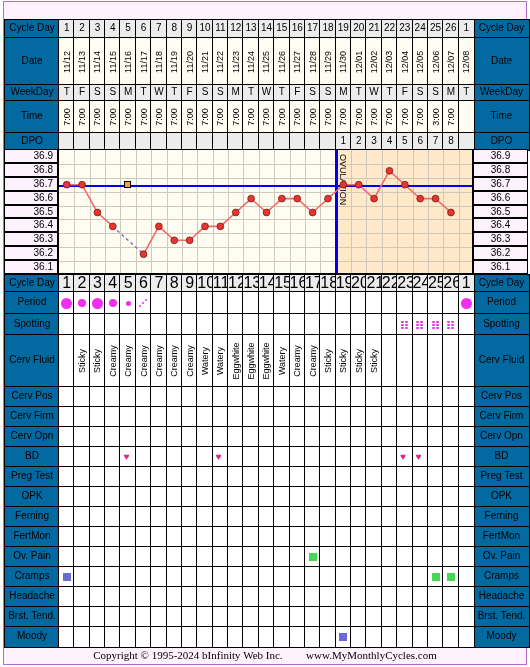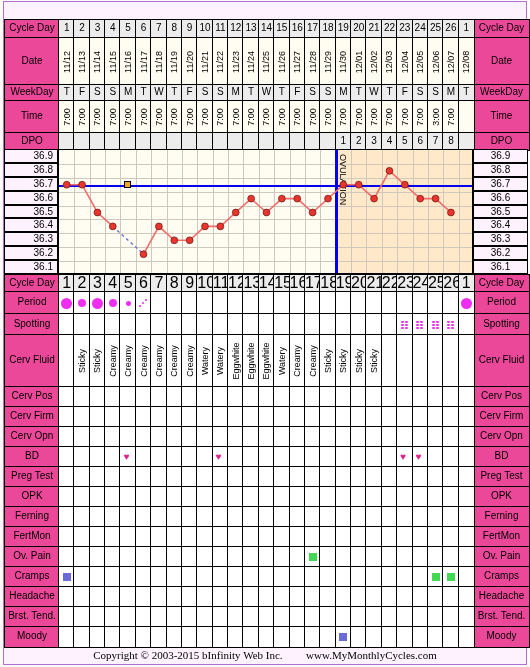--- a/index.html
+++ b/index.html
@@ -29,21 +29,21 @@
   .title{
     position:absolute;
     left:0; top:0; width:100%;
     text-align:center;
     font-size:11px;
     color:#000;
     line-height:16px;
     height:16px;
   }
   .rowlabel{
-    background:#ec4899;
+    background:#0369a1;
     text-align:center;
     font-size:10px;
     color:#000;
     border:1px solid #000;
     white-space:nowrap;
     overflow:hidden;
   }
   .hdrcell{
     background:#ececec;
     text-align:center;
@@ -1111,19 +1111,19 @@
         <div class="cell" style="position:absolute;left:361.4px;top:624px;width:15.37px;height:20px;background:#fff;"></div>
         <div class="cell" style="position:absolute;left:376.77px;top:624px;width:15.37px;height:20px;background:#fff;"></div>
         <div class="cell" style="position:absolute;left:392.14px;top:624px;width:15.37px;height:20px;background:#fff;"></div>
         <div class="cell" style="position:absolute;left:407.51px;top:624px;width:15.37px;height:20px;background:#fff;"></div>
         <div class="cell" style="position:absolute;left:422.88px;top:624px;width:15.37px;height:20px;background:#fff;"></div>
         <div class="cell" style="position:absolute;left:438.25px;top:624px;width:15.37px;height:20px;background:#fff;"></div>
         <div class="cell" style="position:absolute;left:453.62px;top:624px;width:15.37px;height:20px;background:#fff;"></div>
       </div>
 
     <div class="footer" id="footer-line" style="top: 644px; height: 18px; line-height: 18px;">
-      <span>Copyright © 2003-2015 bInfinity Web Inc.</span>
+      <span>Copyright © 1995-2024 bInfinity Web Inc.</span>
       <span style="display:inline-block;width:18px"></span>
       <span>www.MyMonthlyCycles.com</span>
     </div>
 
   </div>
 </div>
 
 </body></html>

